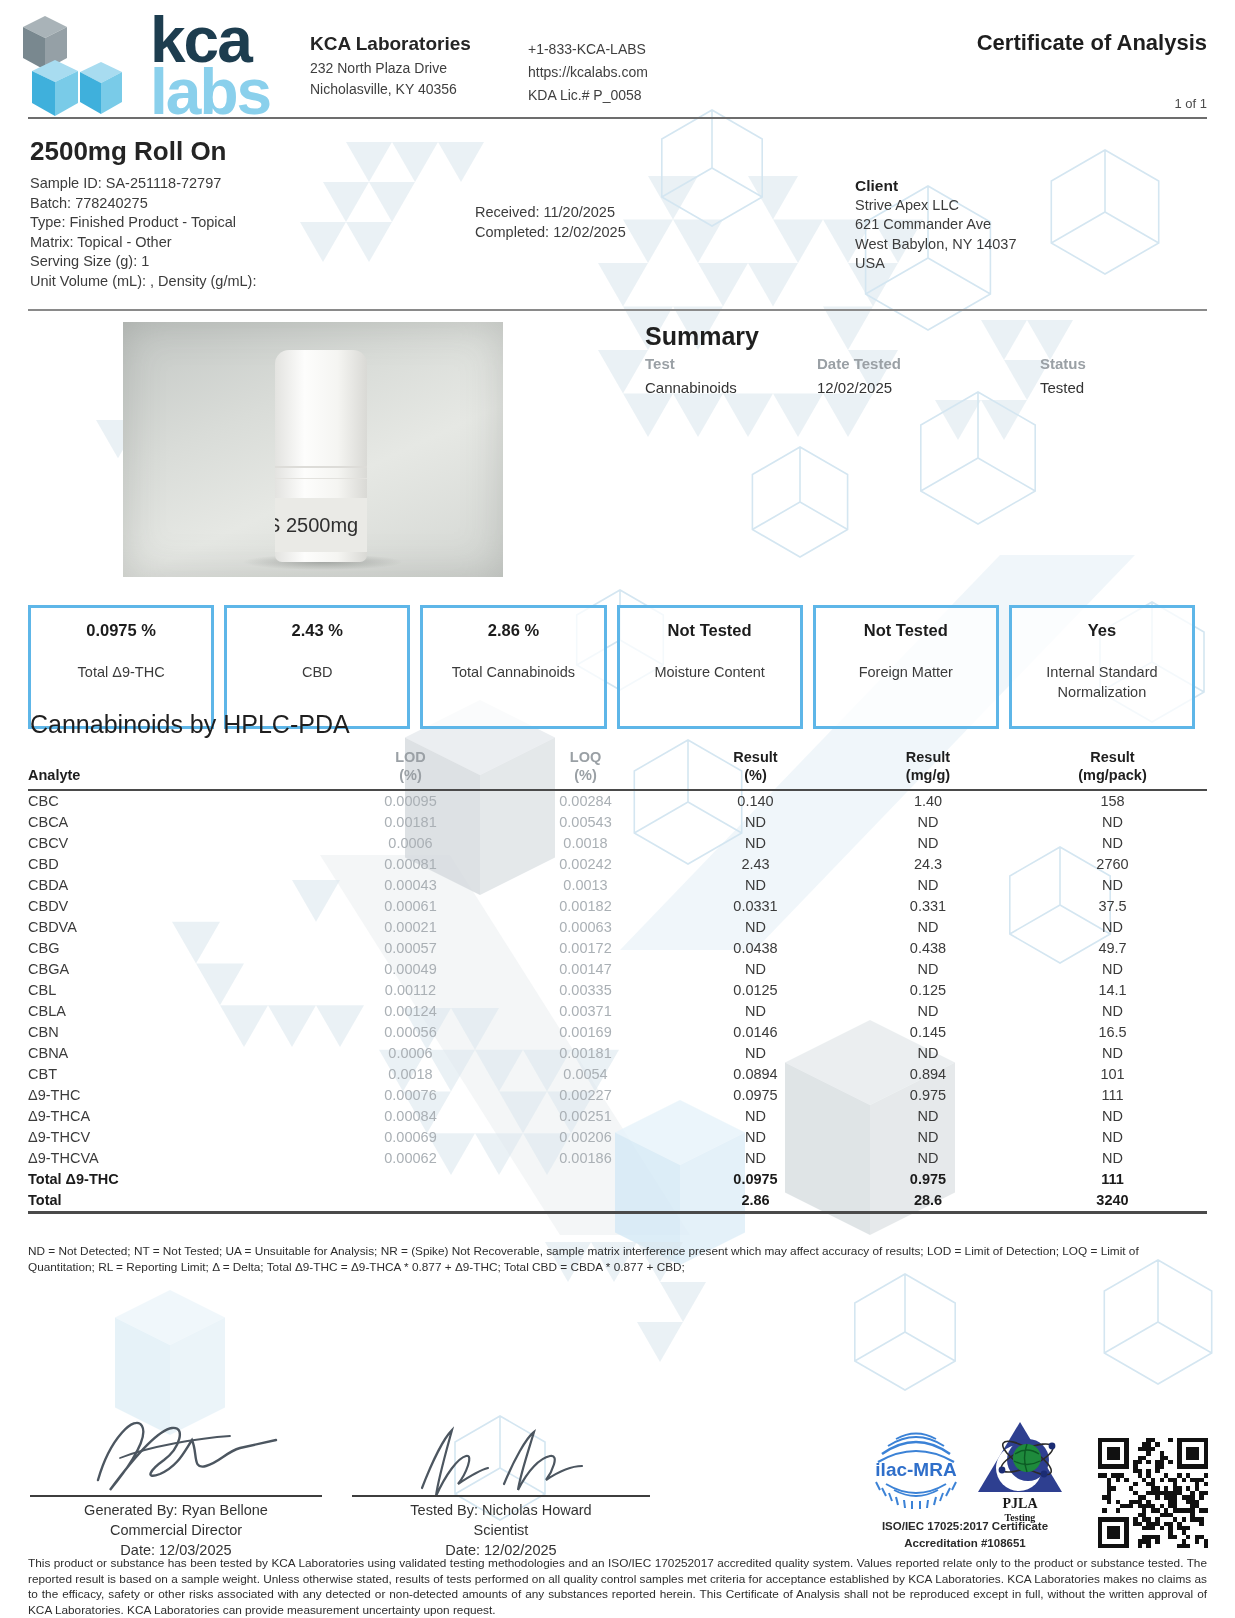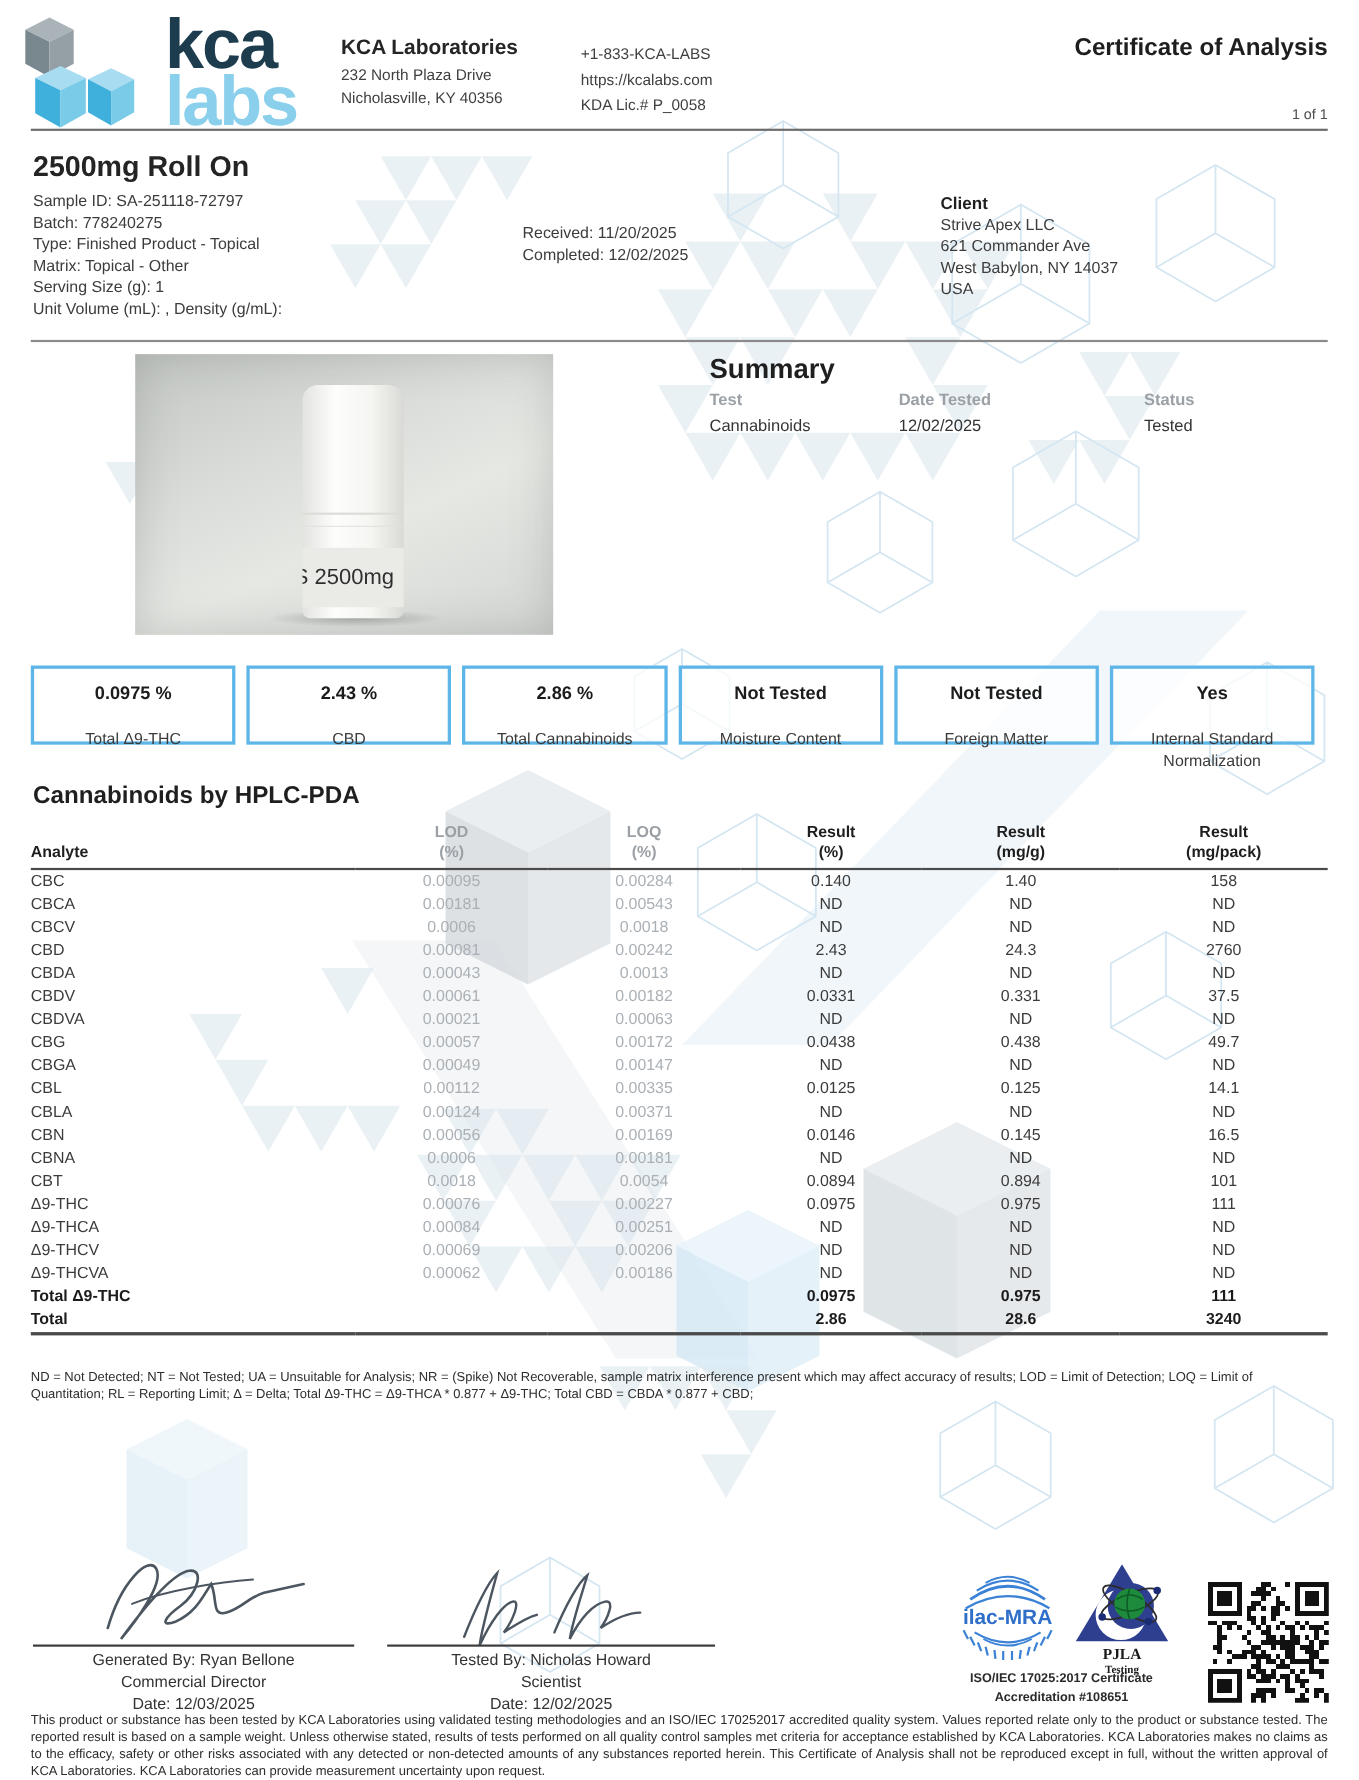--- a/index.html
+++ b/index.html
@@ -49,27 +49,27 @@
     background:radial-gradient(closest-side,rgba(70,75,72,.35),rgba(70,75,72,0));}
 
   
   .summary-title{left:645px;top:322px;font-size:25px;font-weight:700;color:#1f1f1f;}
   .summary-col{top:355px;font-size:15px;}
   .summary-col .s-label{font-weight:700;color:#9aa0a5;}
   .summary-col .s-value{margin-top:7px;color:#333;}
   .sum-c0{left:645px;} .sum-c1{left:817px;} .sum-c2{left:1040px;}
 
   
-  .boxes-row{left:28px;right:40px;top:605px;height:72px;display:flex;gap:10px;}
+  .boxes-row{left:28px;right:40px;top:605px;height:124px;display:flex;gap:10px;}
   .rbox{flex:1;border:3px solid #5eb6e8;background:rgba(255,255,255,.75);text-align:center;box-sizing:border-box;}
   .rbox-value{margin-top:13px;font-size:16.5px;font-weight:700;color:#1c1c1c;}
   .rbox-label{margin-top:22px;font-size:14.5px;color:#3b3b3b;line-height:20px;padding:0 6px;}
 
   
-  .section-title{left:30px;top:710px;font-size:22px;font-weight:700;color:#1f1f1f;}
+  .section-title{left:30px;top:710px;font-size:25px;font-weight:400;color:#1f1f1f;}
   .table-wrap{left:28px;top:748px;width:1179px;}
   table.cann{border-collapse:collapse;width:1179px;table-layout:fixed;}
   table.cann th{vertical-align:bottom;padding:0 0 5px 0;font-size:14.5px;font-weight:700;
     color:#1e1e1e;border-bottom:2px solid #4a4a4a;line-height:18px;}
   table.cann th.h-analyte{text-align:left;}
   table.cann th.h-gray{color:#9aa0a5;text-align:center;}
   table.cann th.h-res{text-align:center;}
   table.cann td{font-size:14.5px;height:21px;line-height:21px;padding:0;white-space:nowrap;}
   td.c-analyte{text-align:left;color:#3b3b3b;}
   td.c-lod,td.c-loq{text-align:center;color:#aab0b5;}

